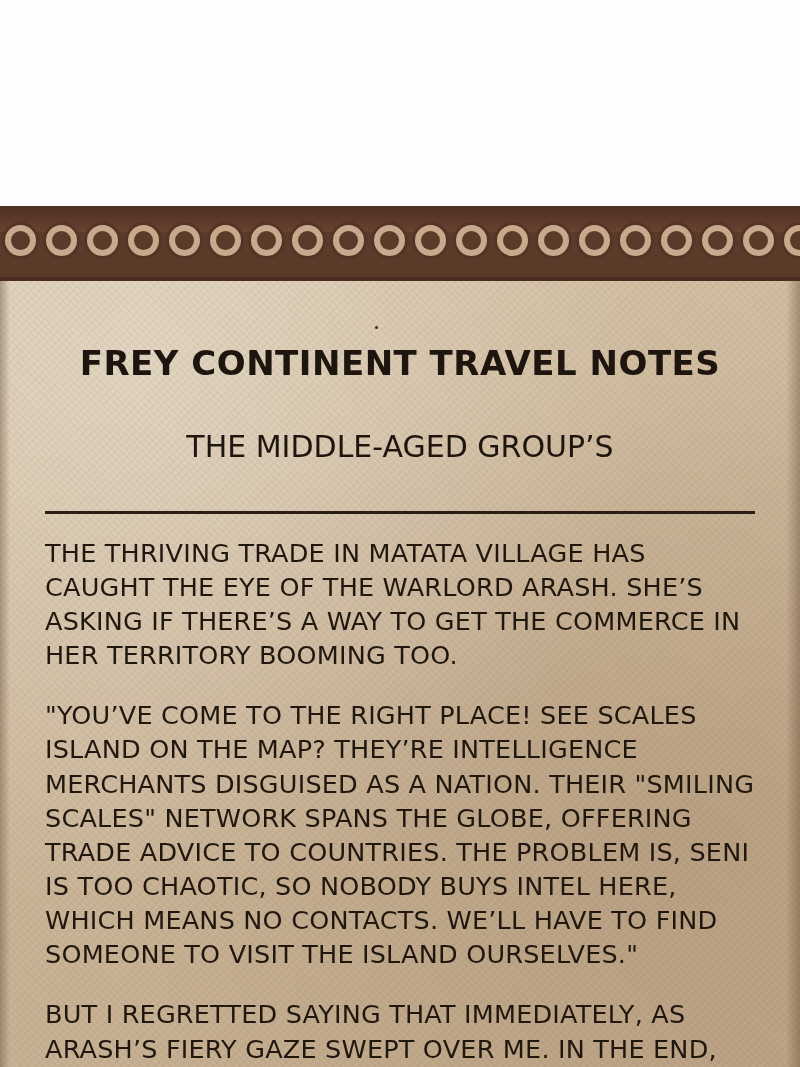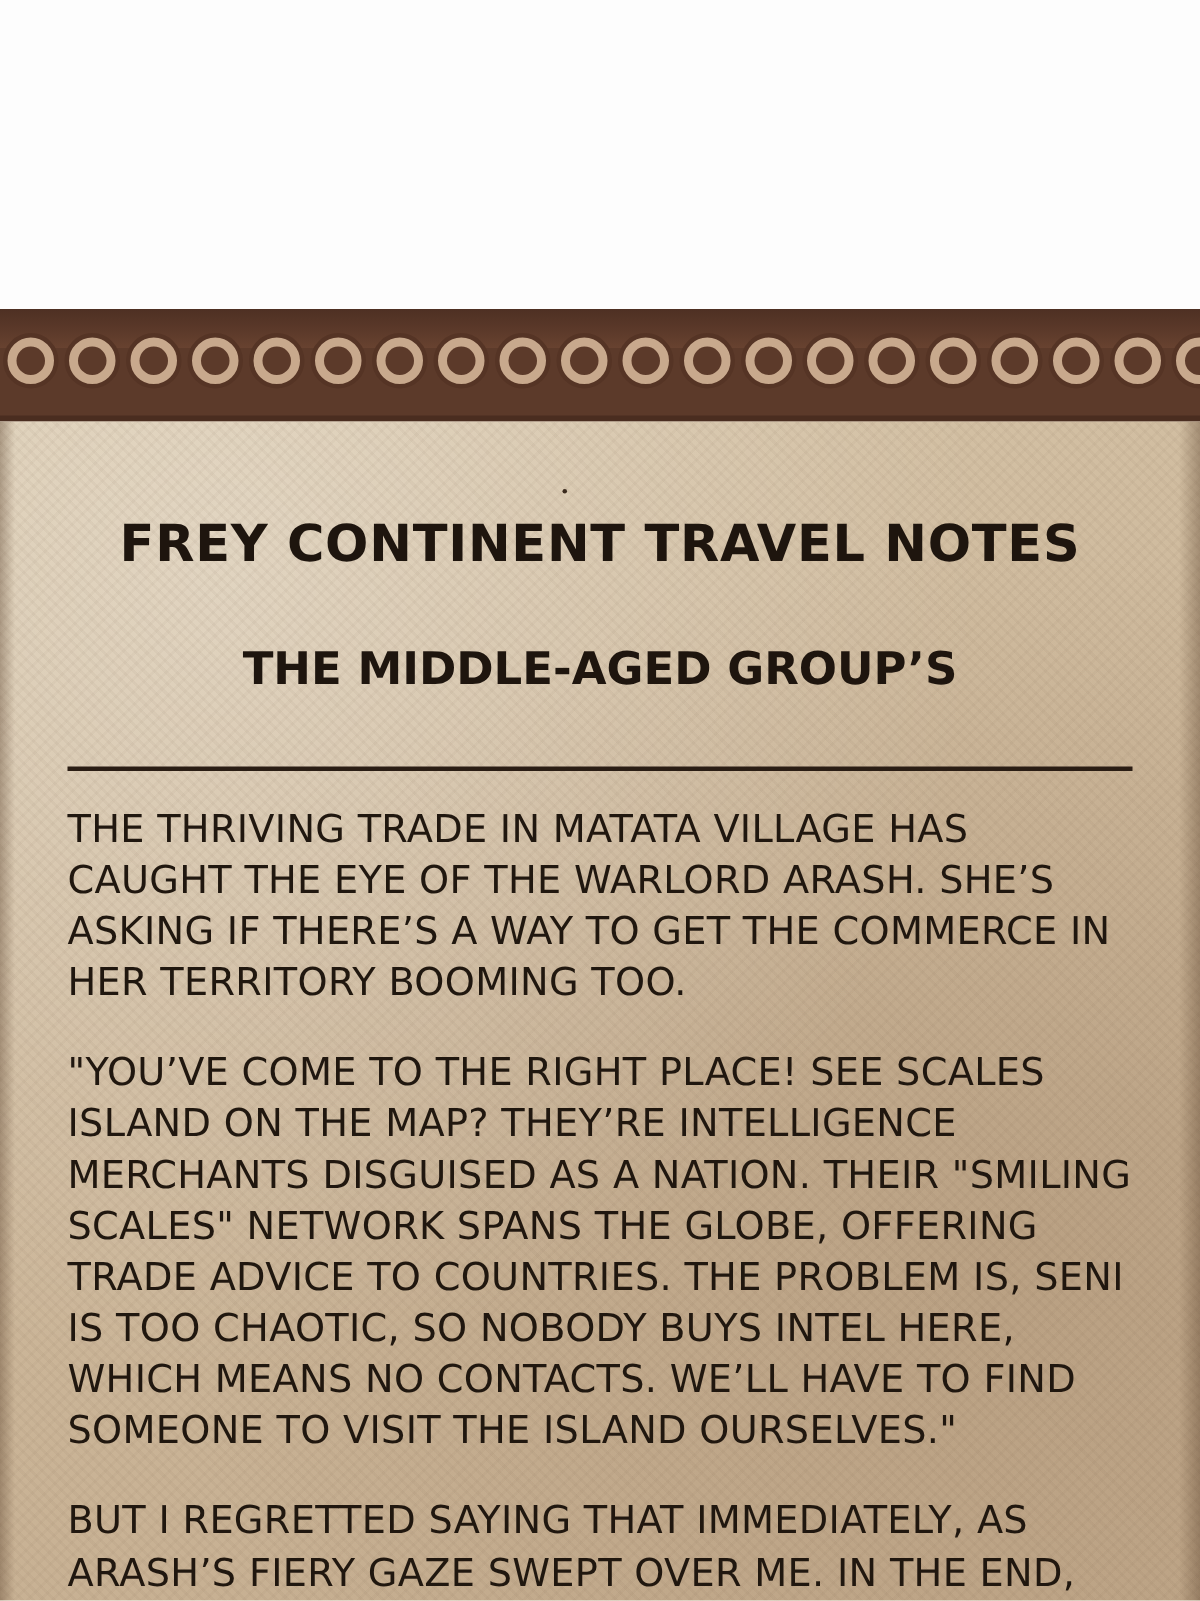--- a/index.html
+++ b/index.html
@@ -157,21 +157,21 @@
     font-size: 34px;
     letter-spacing: 0.5px;
     margin: 0;
     padding-top: 62px;
     color: #1e150e;
   }
 
   .doc-subtitle {
     text-align: center;
     font-family: "DejaVu Sans", sans-serif;
-    font-weight: 700;
+    font-weight: 400;
     font-size: 30px;
     line-height: 1.32;
     margin: 0;
     padding-top: 44px;
     color: #1e150e;
   }
 
   .divider {
     height: 3px;
     background: #2a1d14;

